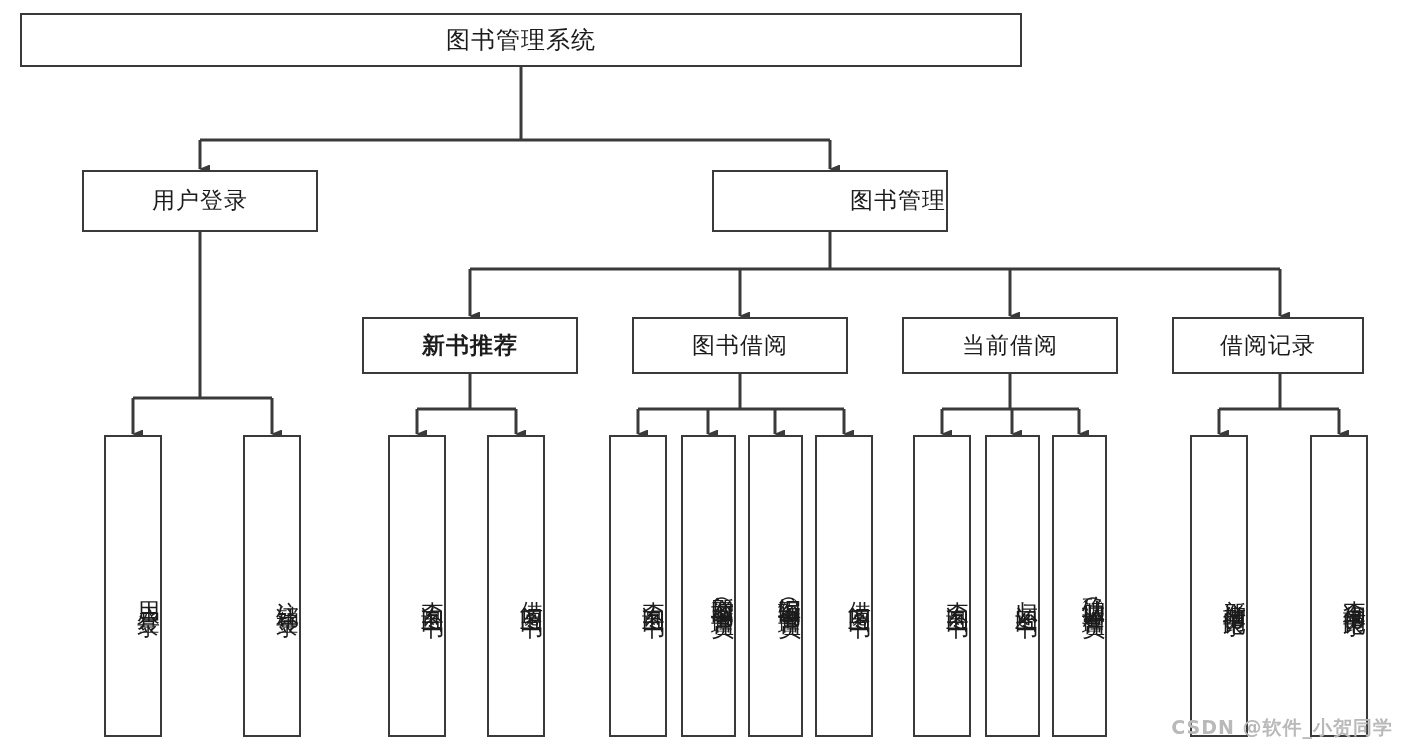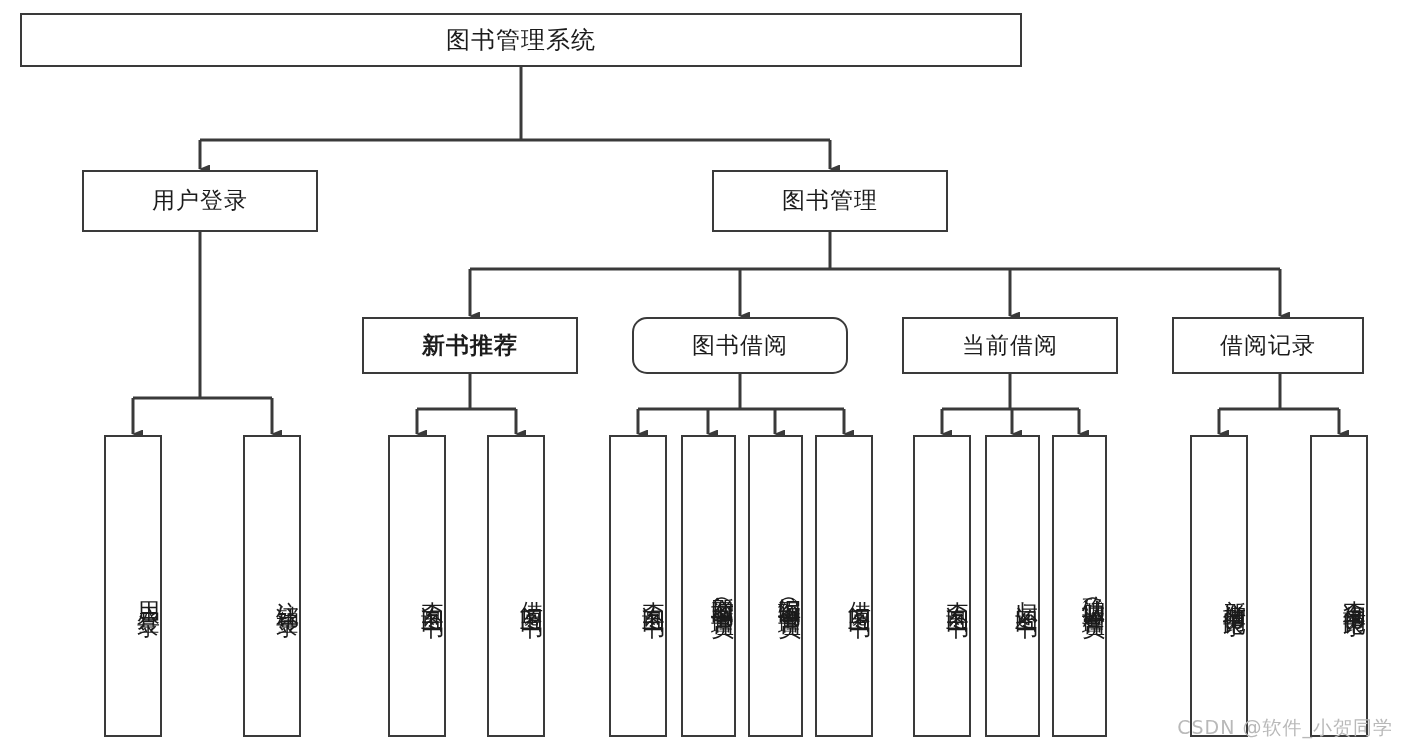--- a/index.html
+++ b/index.html
@@ -64,20 +64,21 @@
   }
   .watermark {
     position: absolute;
     right: 12px;
     bottom: 6px;
     font-size: 19px;
     color: #b9b9b9;
     letter-spacing: 1px;
     white-space: nowrap;
     font-family: "DejaVu Sans", "Liberation Sans", sans-serif;
+    font-weight: bold;
   }
 </style>
 </head>
 <body>
 
 <div id="diagram-root">
 
   <svg id="edge-layer" viewBox="0 0 1405 747" width="1405" height="747" xmlns="http://www.w3.org/2000/svg">
     <defs>
       <marker id="arrowhead" markerWidth="9" markerHeight="11" refX="4.5" refY="10" orient="auto" markerUnits="userSpaceOnUse">
@@ -122,27 +123,27 @@
   </svg>
 
   <div class="node root horizontal" style="left: 20px; top: 13px; width: 1002px; height: 54px;">
     <span class="node-label">图书管理系统</span>
   </div>
 
   <div id="node-host">
       <div class="node horizontal" style="left: 82px; top: 170px; width: 236px; height: 62px;">
         <span class="node-label">用户登录</span>
       </div>
-      <div class="node horizontal" style="left: 712px; top: 170px; width: 236px; height: 62px;">
+      <div class="node horizontal" style="left: 712px; top: 170px; width: 236px; height: 62px; justify-content: flex-end;">
         <span class="node-label">图书管理</span>
       </div>
       <div class="node horizontal" style="left: 362px; top: 317px; width: 216px; height: 57px; font-weight: bold;">
         <span class="node-label">新书推荐</span>
       </div>
-      <div class="node horizontal" style="left: 632px; top: 317px; width: 216px; height: 57px; border-radius: 15px;">
+      <div class="node horizontal" style="left: 632px; top: 317px; width: 216px; height: 57px;">
         <span class="node-label">图书借阅</span>
       </div>
       <div class="node horizontal" style="left: 902px; top: 317px; width: 216px; height: 57px;">
         <span class="node-label">当前借阅</span>
       </div>
       <div class="node horizontal" style="left: 1172px; top: 317px; width: 192px; height: 57px;">
         <span class="node-label">借阅记录</span>
       </div>
       <div class="node vertical" style="left: 104px; top: 435px; width: 58px; height: 302px;">
         <span class="node-label">用户登录</span>

